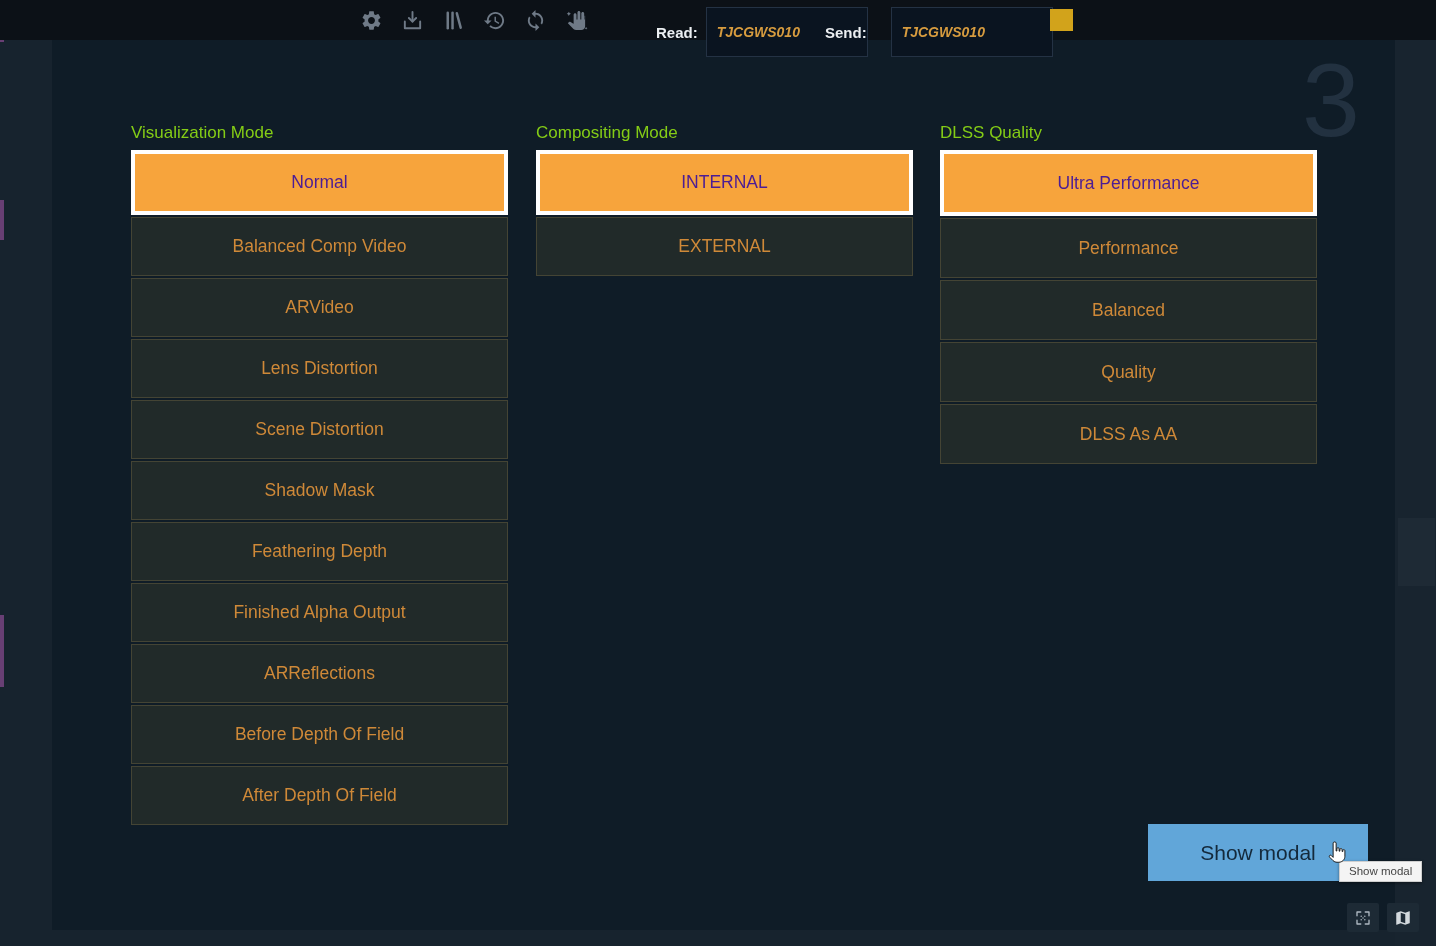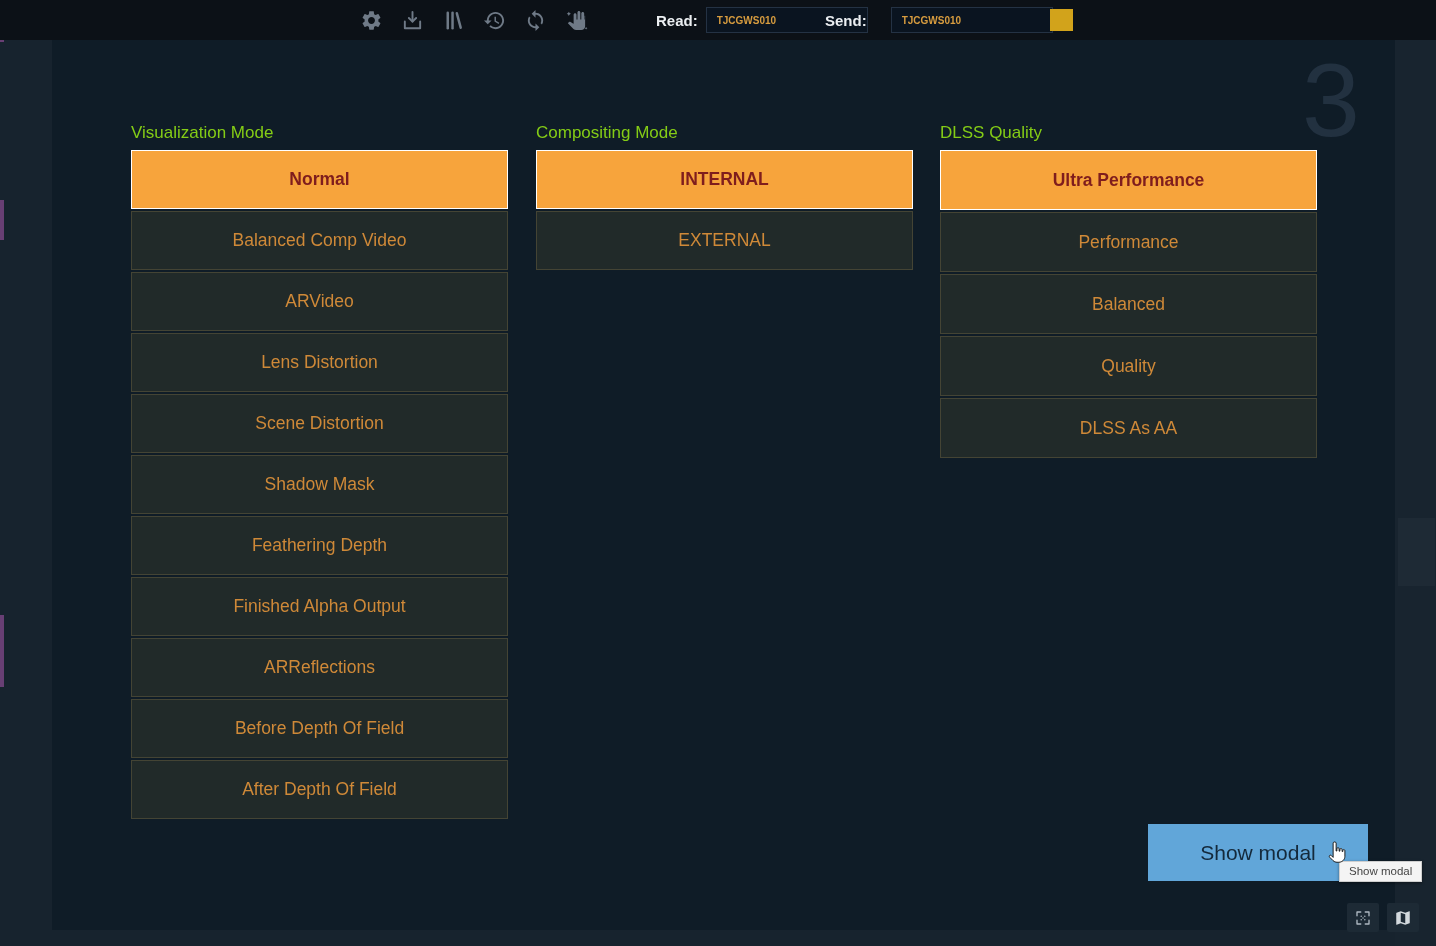--- a/index.html
+++ b/index.html
@@ -14,22 +14,22 @@
     position:absolute;left:0;top:0;width:1436px;height:40px;
     background:#0c1117;display:flex;align-items:center;z-index:5;
   }
   .tb-icons{position:absolute;left:358px;top:0;height:40px;display:flex;align-items:center;gap:15px;}
   .tb-icon{width:26px;height:26px;display:flex;align-items:center;justify-content:center;cursor:pointer;}
   .tb-icon svg{width:23px;height:23px;fill:#6f7a87;}
   .tb-icon svg.stroked{fill:none;stroke:#6f7a87;stroke-width:2;stroke-linecap:round;stroke-linejoin:round;}
   .tb-field-label{color:#eceff2;font-size:15px;font-weight:700;}
   .tb-input{
     background:#0a1420;border:1px solid #243244;color:#d79c3f;
-    font-size:10px;font-weight:600;height:24px;width:140px;
-    padding:0 10px;outline:none;font-family:"Liberation Sans",sans-serif;
+    font-style:italic;font-size:14px;font-weight:600;height:24px;width:140px;
+    padding:12px 10px;outline:none;font-family:"Liberation Sans",sans-serif;
   }
   .read-group{position:absolute;left:612px;top:7px;display:flex;align-items:center;gap:8px;margin-left:44px;}
   .send-group{position:absolute;left:825px;top:7px;display:flex;align-items:center;gap:24px;}
   .status-square{position:absolute;left:1050px;top:9px;width:23px;height:22px;background:#d2a31b;}
   
   .main-panel{position:absolute;left:52px;top:40px;width:1343px;height:890px;background:#0f1c27;}
   .right-strip{position:absolute;left:1395px;top:40px;width:41px;height:906px;background:#18242f;}
   .scroll-thumb{position:absolute;left:1398px;top:518px;width:37px;height:68px;background:#1e2a35;}
   .edge-artifact{position:absolute;left:0;width:4px;background:rgba(186,92,186,0.5);}
   .watermark{
@@ -41,21 +41,21 @@
   .mode-column{position:absolute;top:123px;width:377px;}
   .col-0{left:131px}.col-1{left:536px}.col-2{left:940px}
   .col-title{font-size:17px;color:#84cc16;height:27px;}
   .mode-btn{
     height:57px;margin-bottom:2px;display:flex;align-items:center;justify-content:center;
     font-size:17.5px;color:#cf8938;background:#212a29;
     border:1px solid rgba(195,165,90,0.22);cursor:pointer;
   }
   .col-2 .mode-btn{height:58px;}
   .mode-btn.selected{
-    background:#f7a43c;color:#7f1d1d;font-weight:700;border:1px solid #ffffff;
+    background:#f7a43c;color:#4c1d95;font-weight:400;border:4px solid #ffffff;
   }
   
   .show-modal-btn{
     position:absolute;left:1148px;top:824px;width:220px;height:57px;
     background:#61a6d9;color:#14293b;font-size:21px;
     display:flex;align-items:center;justify-content:center;cursor:pointer;z-index:3;
   }
   .tooltip{
     position:absolute;left:1339px;top:861px;z-index:6;
     background:#f4f4f4;border:1px solid #cfcfcf;color:#454545;

